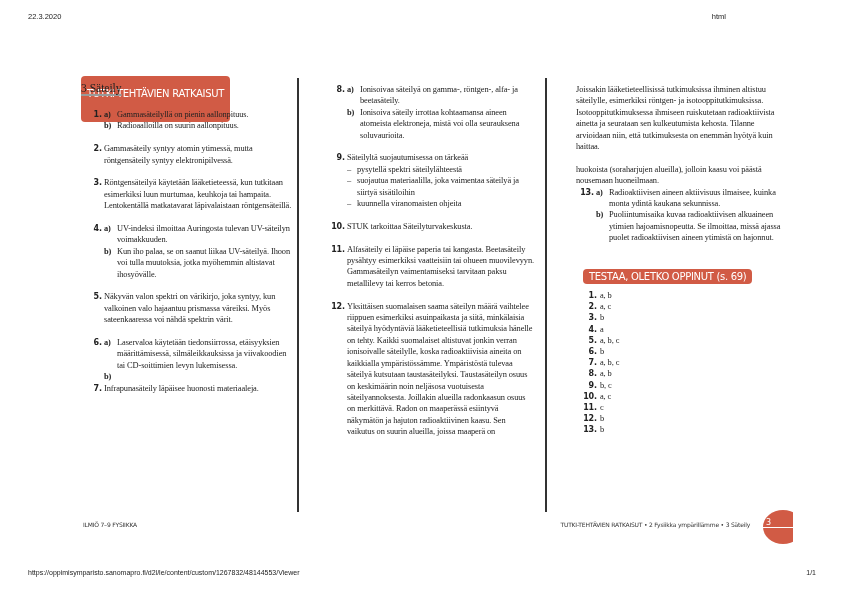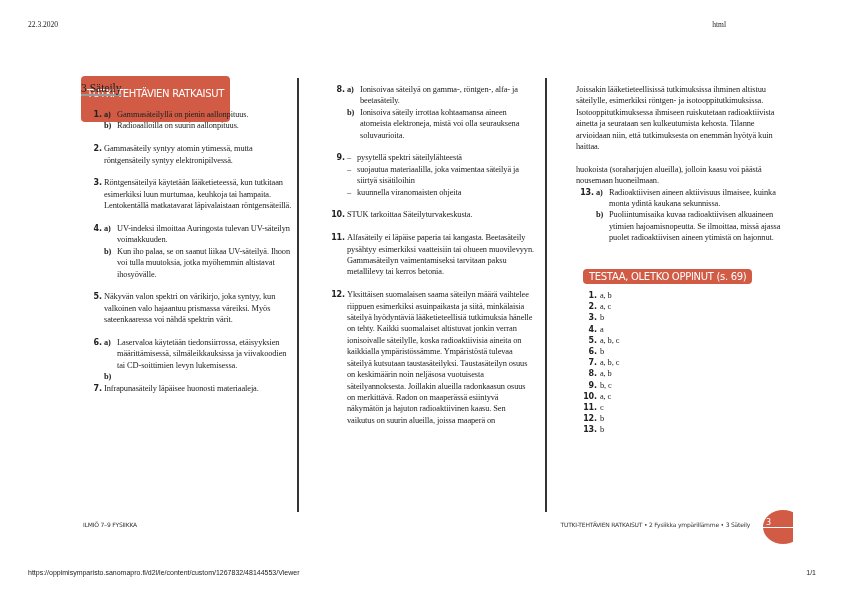--- a/index.html
+++ b/index.html
@@ -1,17 +1,17 @@
 <!DOCTYPE html>
 <html><head>
 <meta charset="utf-8">
 <style>
   html, body { margin:0; padding:0; background:#ffffff; }
   body { width:842px; height:595px; position:relative; overflow:hidden; font-family:"Liberation Serif", serif; color:#222; }
-  .print-hdr { position:absolute; top:20px; font-family:Liberation Serif, serif; font-size:7.5px; color:#222; }
+  .print-hdr { position:absolute; top:12px; font-family:Liberation Sans, sans-serif; font-size:7.5px; color:#222; }
   .print-date { left:28px; }
   .print-title { left:0; width:726px; text-align:right; }
   .print-ftr { position:absolute; top:569px; font-family:"Liberation Sans", sans-serif; font-size:7px; color:#222; }
   .print-url { left:28px; }
   .print-pages { right:26px; }
 
   .section-badge { position:absolute; left:81px; top:76px; height:26px; line-height:15px; padding:10px 6px; background:#d15b45; color:#fff; font-family:"DejaVu Sans", sans-serif; font-size:10px; border-radius:4px; letter-spacing:-0.3px; }
   .chapter-title { position:absolute; left:81px; top:82px; font-family:Liberation Serif, serif; font-size:11.5px; color:#222; text-decoration:underline; text-decoration-color:#999; text-decoration-thickness:2px; text-underline-offset:2px; }
 
   .col-sep { position:absolute; top:78px; width:2px; height:434px; background:#333; }
@@ -90,20 +90,21 @@
 </div>
 
 <div class="col col2">
   <div class="item">
     <span class="num">8.</span>
     <div class="sub"><span class="lbl">a)</span><span>Ionisoivaa säteilyä on gamma-, röntgen-, alfa- ja beetasäteily.</span></div>
     <div class="sub"><span class="lbl">b)</span><span>Ionisoiva säteily irrottaa kohtaamansa aineen atomeista elektroneja, mistä voi olla seurauksena soluvaurioita.</span></div>
   </div>
   <div class="item">
     <span class="num">9.</span>
+    <p class="para">Säteilyltä suojautumisessa on tärkeää</p>
     <div class="dash"><span class="d">–</span><span>pysytellä spektri säteilylähteestä</span></div>
     <div class="dash"><span class="d">–</span><span>suojautua materiaalilla, joka vaimentaa säteilyä ja siirtyä sisätiloihin</span></div>
     <div class="dash"><span class="d">–</span><span>kuunnella viranomaisten ohjeita</span></div>
   </div>
   <div class="item">
     <span class="num">10.</span>
     <p class="para">STUK tarkoittaa Säteilyturvakeskusta.</p>
   </div>
   <div class="item">
     <span class="num">11.</span>

